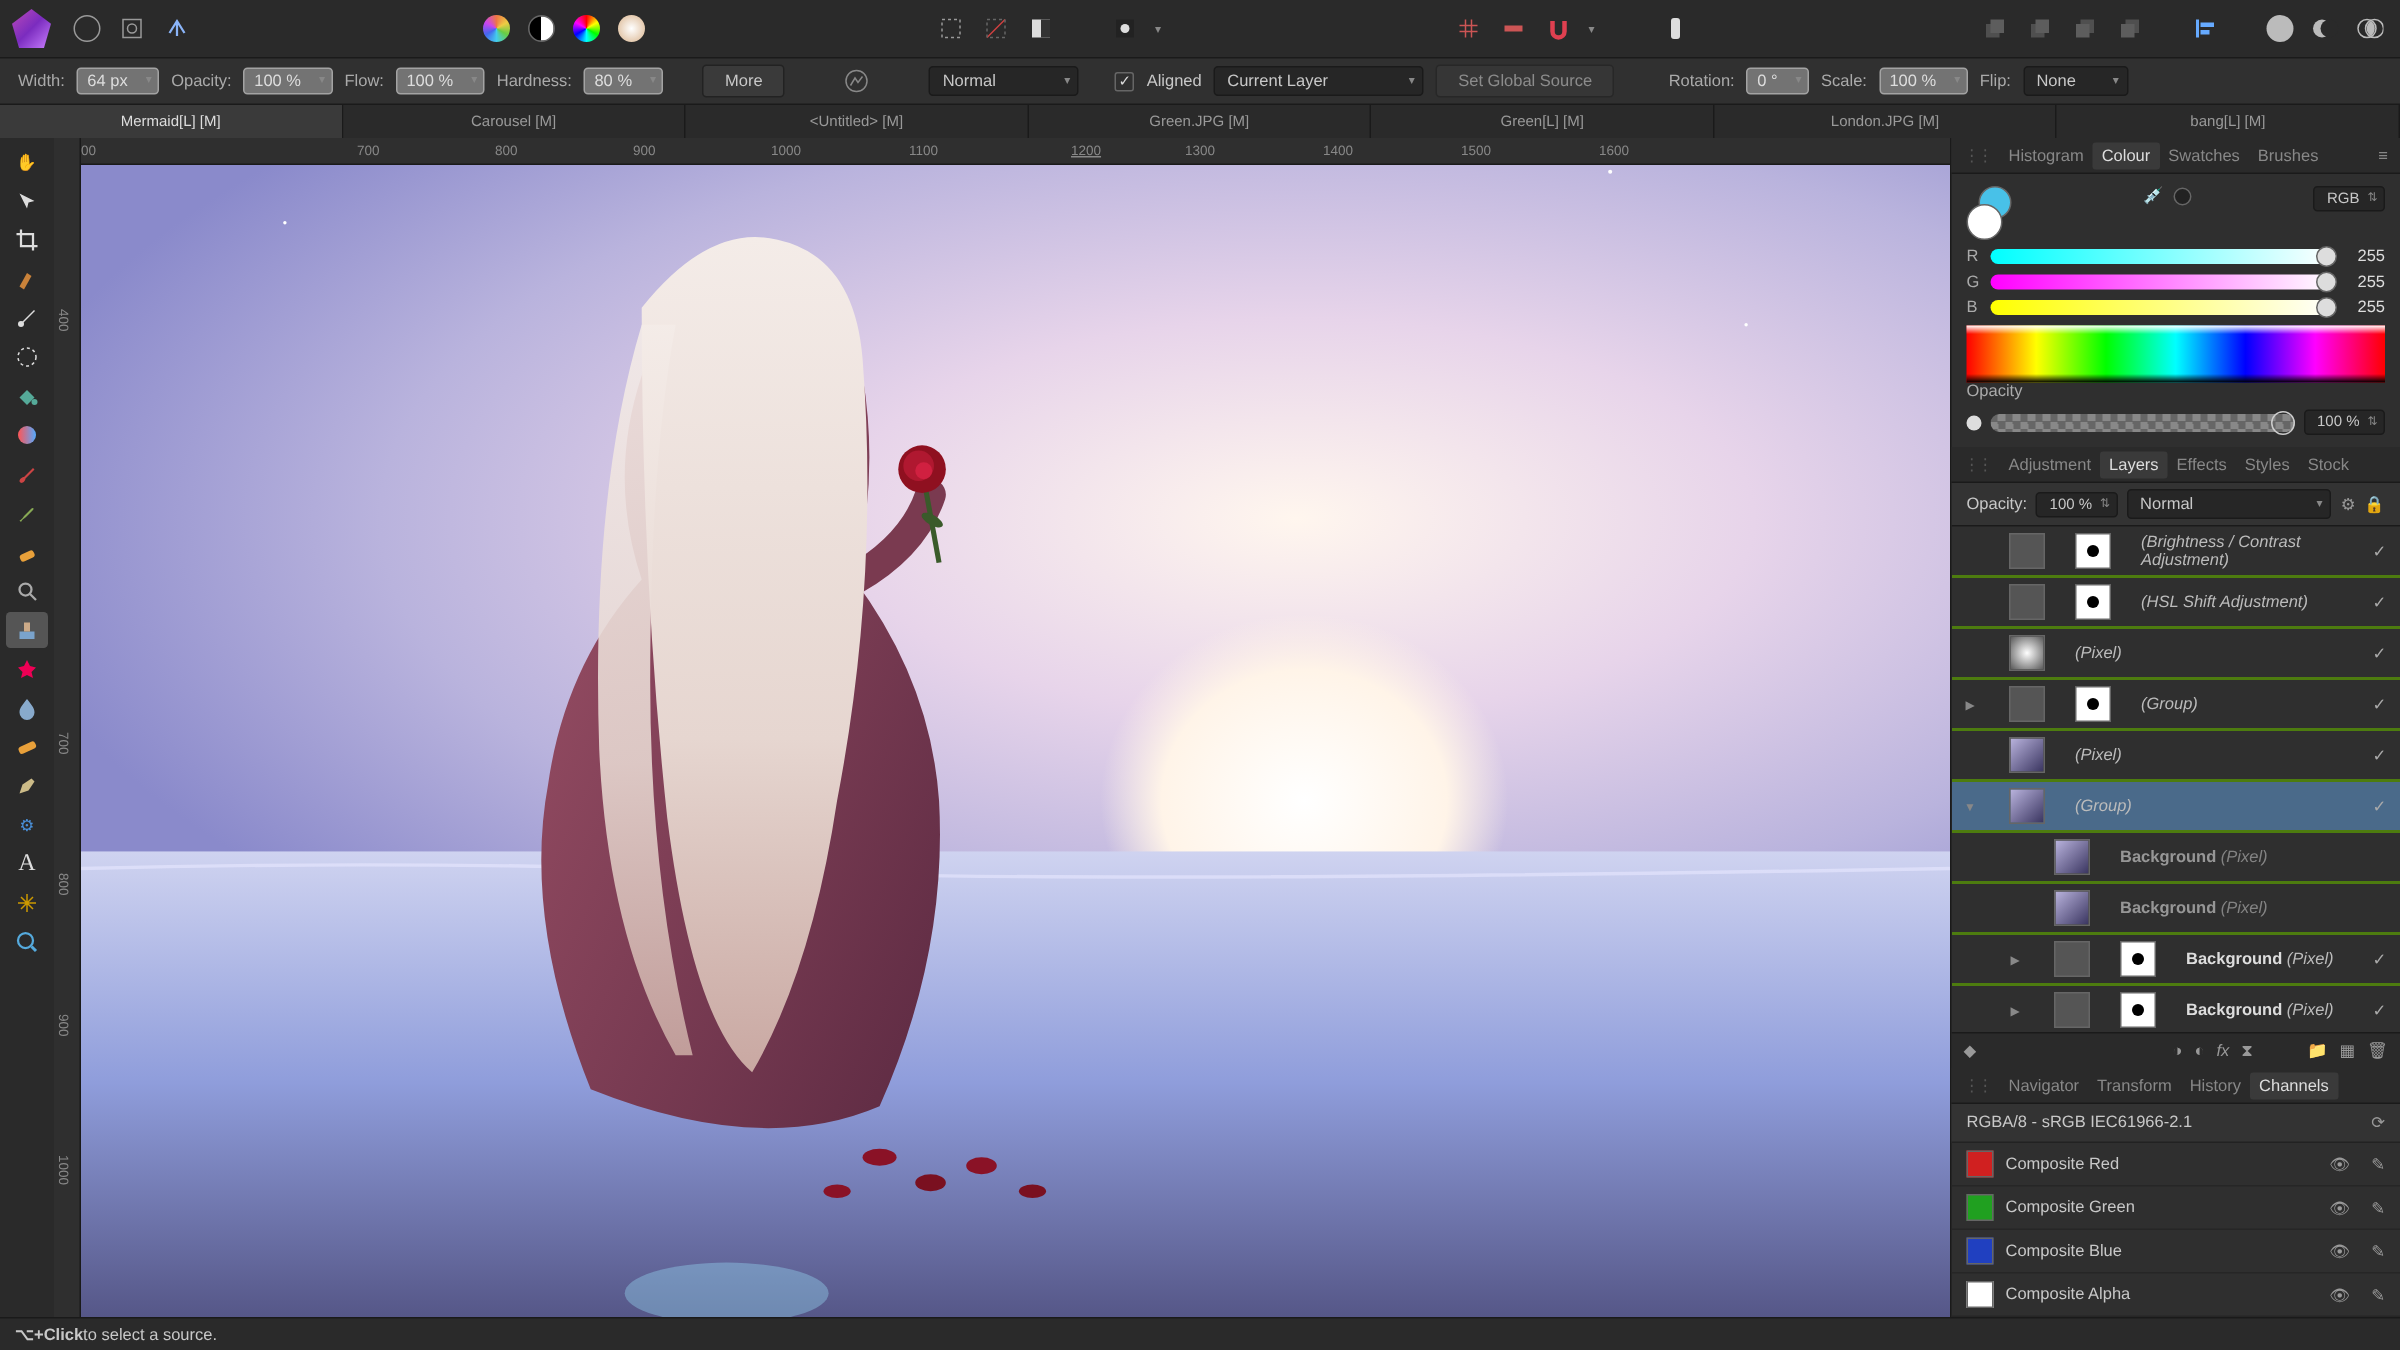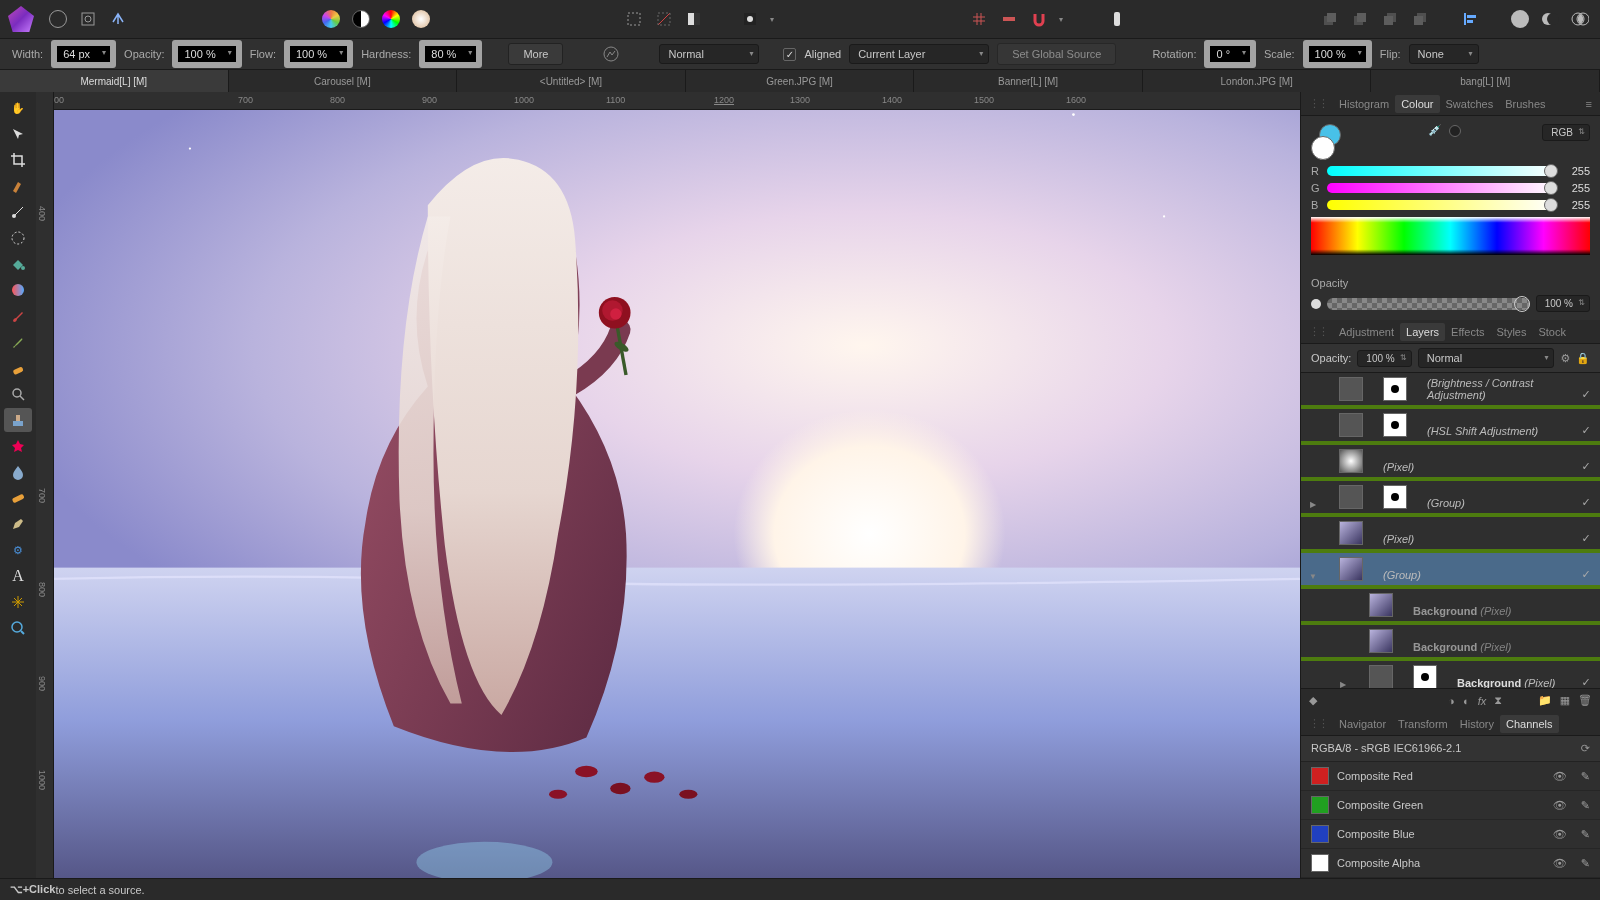--- a/index.html
+++ b/index.html
@@ -6,21 +6,21 @@
 body{background:#333;overflow:hidden;width:1600px;height:900px;position:relative}
 .topbar{height:38px;background:#2a2a2a;display:flex;align-items:center;padding:0 8px;gap:6px}
 .topbar .group{display:flex;gap:6px;align-items:center}
 .spacer{flex:1}
 .ticon{width:24px;height:24px;display:flex;align-items:center;justify-content:center;border-radius:3px;cursor:pointer}
 .app-logo{width:26px;height:26px;background:linear-gradient(135deg,#bb4ab8,#7b2cbf,#c97fff);clip-path:polygon(50% 0,100% 38%,82% 100%,18% 100%,0 38%);margin-right:6px}
 .ring{width:18px;height:18px;border:1.5px solid #999;border-radius:50%}
 .circle-fill{width:18px;height:18px;border-radius:50%}
 .contextbar{height:32px;background:#303030;border-top:1px solid #1a1a1a;border-bottom:1px solid #1a1a1a;display:flex;align-items:center;padding:0 12px;gap:8px}
 .cb-label{color:#aaa}
-.cb-field{background:#000000;border:6px solid #a3a3a3;border-radius:3px;padding:2px 20px 2px 6px;min-width:50px;position:relative;color:#ddd}
+.cb-field{background:#737373;border:1px solid #a3a3a3;border-radius:3px;padding:2px 20px 2px 6px;min-width:50px;position:relative;color:#ddd}
 .cb-field::after{content:"▾";position:absolute;right:4px;font-size:8px;color:#888}
 .cb-select{background:#262626;border:1px solid #1a1a1a;border-radius:3px;padding:3px 18px 3px 8px;min-width:90px;position:relative}
 .cb-select::after{content:"▾";position:absolute;right:5px;font-size:8px;color:#888;top:50%;margin-top:-5px}
 .cb-btn{background:#3a3a3a;border:1px solid #222;border-radius:3px;padding:4px 14px;cursor:pointer}
 .cb-check{width:13px;height:13px;border:1px solid #666;border-radius:2px;display:inline-flex;align-items:center;justify-content:center}
 .cb-check.checked::before{content:"✓";font-size:10px;color:#ddd}
 .tabsbar{height:22px;background:#2a2a2a;display:flex;align-items:stretch}
 .doc-tab{flex:1;display:flex;align-items:center;justify-content:center;border-right:1px solid #1a1a1a;font-size:10px;color:#999;cursor:pointer}
 .doc-tab.active{background:#3a3a3a;color:#ddd}
 .main{position:absolute;top:92px;left:0;right:0;bottom:22px;display:flex}
@@ -51,21 +51,21 @@
 .slider{flex:1;height:10px;border-radius:5px;position:relative}
 .slider .knob{position:absolute;right:-2px;top:-2px;width:14px;height:14px;border-radius:50%;background:#ddd;border:1px solid #666}
 .rgb-val{width:28px;text-align:right;color:#ddd}
 .spectrum{height:38px;margin-top:6px;background:linear-gradient(to bottom,#fff 0%,transparent 15%,transparent 85%,#000 100%),linear-gradient(to right,#f00,#ff0,#0f0,#0ff,#00f,#f0f,#f00)}
 .op-row{display:flex;align-items:center;gap:6px;margin-top:6px}
 .op-slider{flex:1;height:12px;border-radius:6px;background:repeating-conic-gradient(#888 0 25%,#666 0 50%) 0 0/10px 10px;position:relative}
 .op-slider::after{content:"";position:absolute;right:0;top:-2px;width:14px;height:14px;border:1.5px solid #ccc;border-radius:50%}
 .layers-panel{flex:1;display:flex;flex-direction:column;overflow:hidden}
 .layers-bar{display:flex;align-items:center;gap:6px;padding:4px 10px;background:#333;border-bottom:1px solid #1a1a1a}
 .layers-list{flex:1;overflow:auto}
-.layer{display:flex;align-items:flex-end;padding:4px 6px;gap:20px;border-bottom:4px solid #4d7c0f}
+.layer{display:flex;align-items:center;padding:4px 6px;gap:20px;border-bottom:2px solid #4d7c0f}
 .layer.selected{background:#4a6a8a}
 .lthumb{width:24px;height:24px;background:#555;border:1px solid #666;flex-shrink:0}
 .lthumb.mask{background:#fff;position:relative}
 .lthumb.mask::after{content:"";position:absolute;inset:30%;border-radius:50%;background:#000}
 .lthumb.blur{background:radial-gradient(circle,#fff,#555)}
 .lname{flex:1;color:#bbb;font-style:italic}
 .lname .strong{font-style:normal;font-weight:600;color:#ddd}
 .lvisible{width:16px;text-align:center;color:#aaa}
 .expand{width:12px;color:#888;font-size:8px;text-align:center}
 .indent2{padding-left:36px}
@@ -254,21 +254,21 @@
   <div class="cb-field">100 %</div>
   <span class="cb-label">Flip:</span>
   <div class="cb-select" style="min-width:70px">None</div>
 </div>
 
 <div class="tabsbar" id="tabsbar">
     <div class="doc-tab active">Mermaid[L] [M]</div>
     <div class="doc-tab">Carousel [M]</div>
     <div class="doc-tab">&lt;Untitled&gt; [M]</div>
     <div class="doc-tab">Green.JPG [M]</div>
-    <div class="doc-tab">Banner[L] [M]</div>
+    <div class="doc-tab">Green[L] [M]</div>
     <div class="doc-tab">London.JPG [M]</div>
     <div class="doc-tab">bang[L] [M]</div>
   </div>
 
 <div class="main">
 
   <div class="toolcol">
     <div class="tool" style="color:#e6a23c">✋</div>
     <div class="tool">
         <svg width="14" height="14">
@@ -503,21 +503,21 @@
         <span class="rgb-val">255</span>
       </div>
       <div class="rgb-row">
         <span class="lbl">B</span>
         <div class="slider" style="background:linear-gradient(90deg,#ff0,#fff)">
             <div class="knob"></div>
           </div>
         <span class="rgb-val">255</span>
       </div>
       <div class="spectrum"></div>
-      <div style="margin-top:22px;color:#aaa">Opacity</div>
+      <div style="margin-top:0;color:#aaa">Opacity</div>
       <div class="op-row">
         <div style="width:10px;height:10px;border-radius:50%;background:#ddd"></div>
         <div class="op-slider"></div>
         <div class="dwn">100 %</div>
       </div>
     </div>
 
     <div class="panel-tabs">
       <span class="drag-handle">⋮⋮</span>
       <span id="ptabs2"><span class="ptab">Adjustment</span><span class="ptab active">Layers</span><span class="ptab">Effects</span><span class="ptab">Styles</span><span class="ptab">Stock</span></span>

